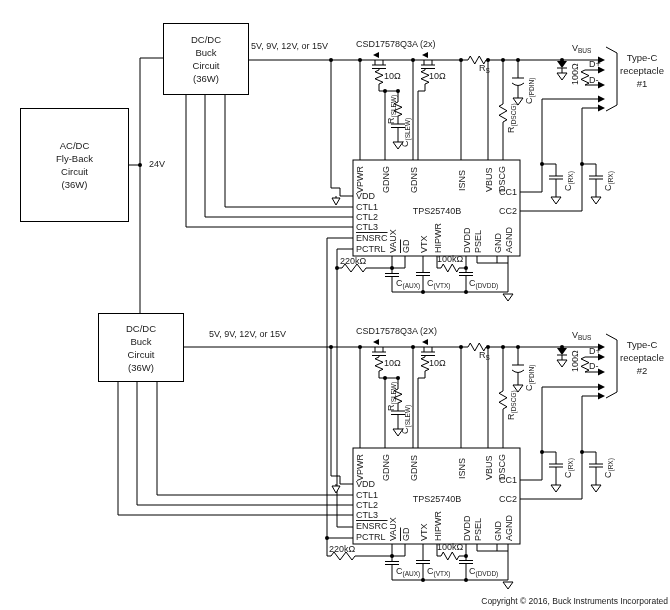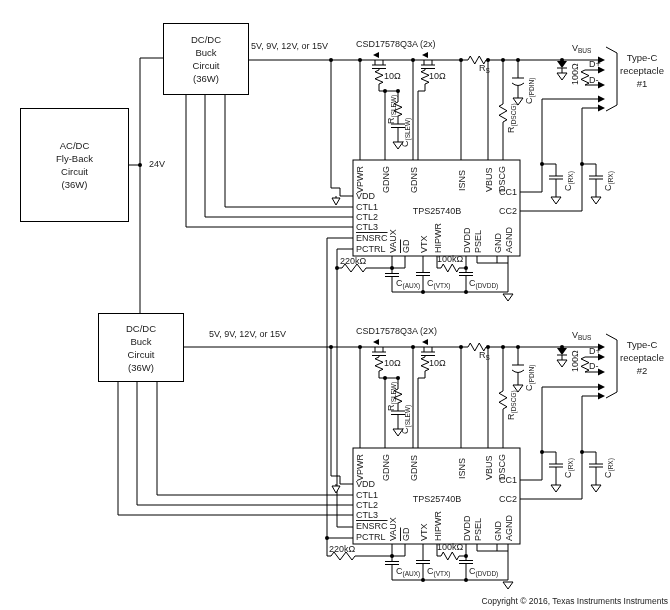--- a/index.html
+++ b/index.html
@@ -331,15 +331,15 @@
   <div>Type-C</div>
   <div>receptacle</div>
   <div>#1</div>
 </div>
 <div class="cblock" style="left:614px;top:338px;width:56px;">
   <div>Type-C</div>
   <div>receptacle</div>
   <div>#2</div>
 </div>
 
-<div class="copy" style="left:418px;top:596px;width:250px;">Copyright © 2016, Texas Instruments Instruments</div>
+<div class="copy" style="left:418px;top:596px;width:250px;">Copyright © 2016, Buck Instruments Incorporated</div>
 
 </div>
 
 </body></html>

